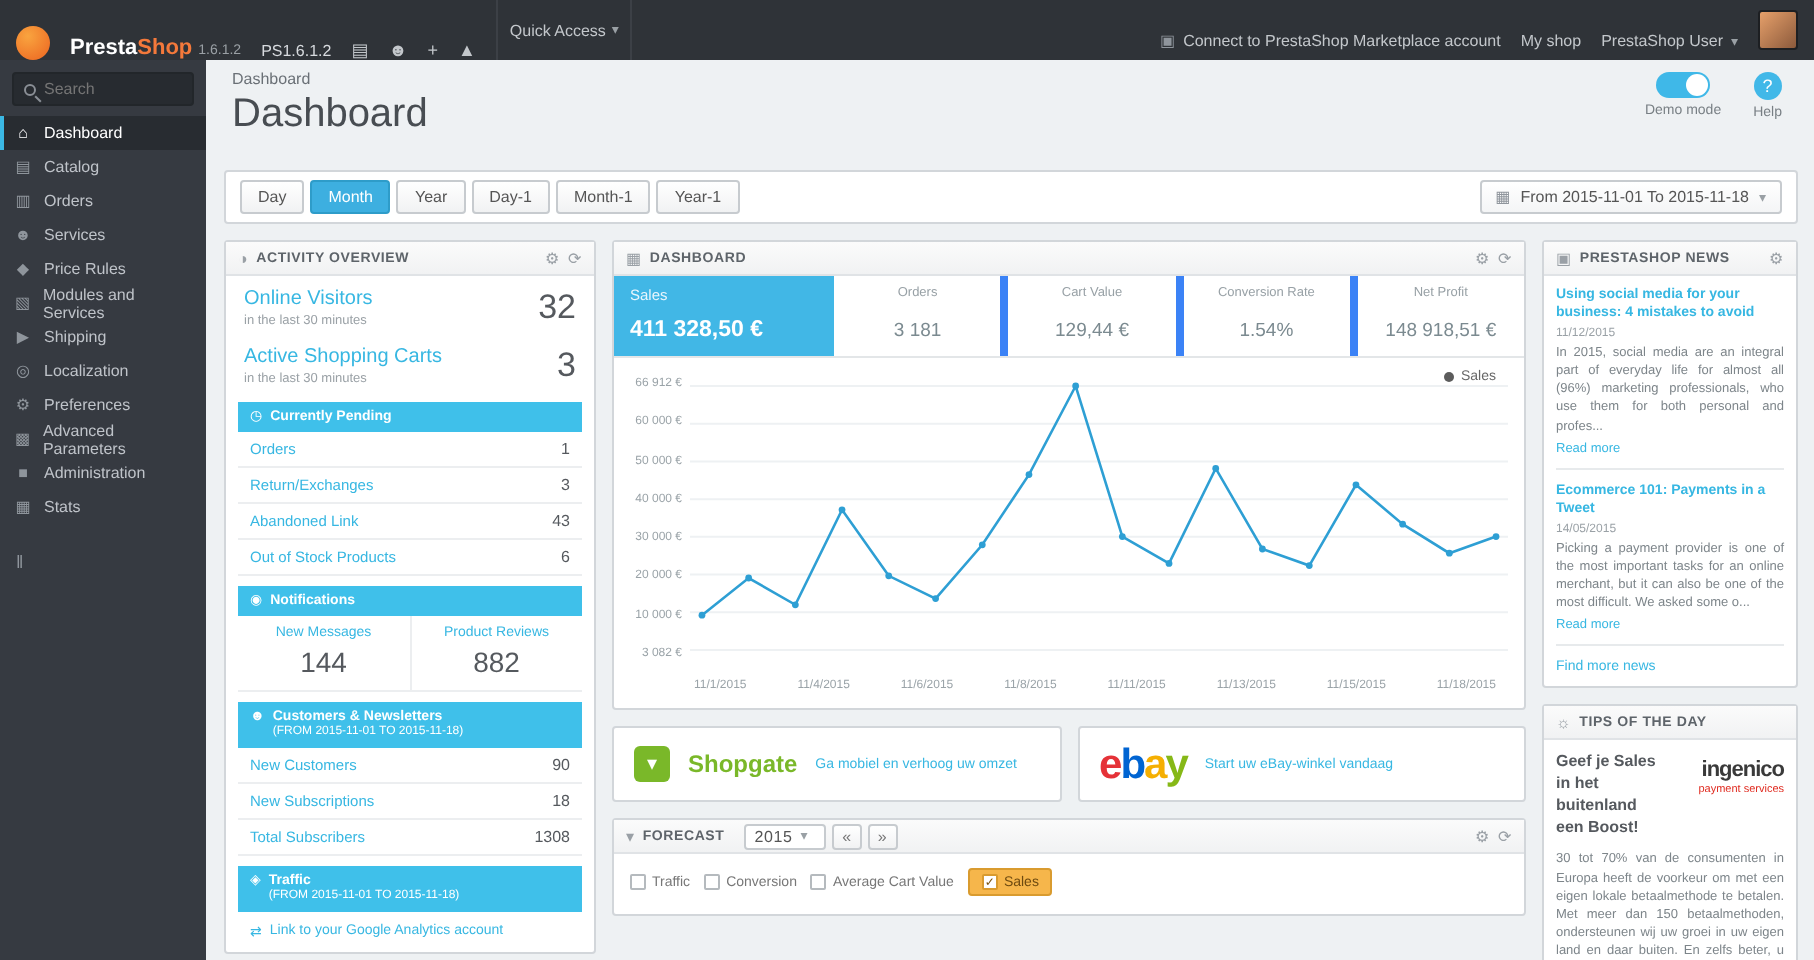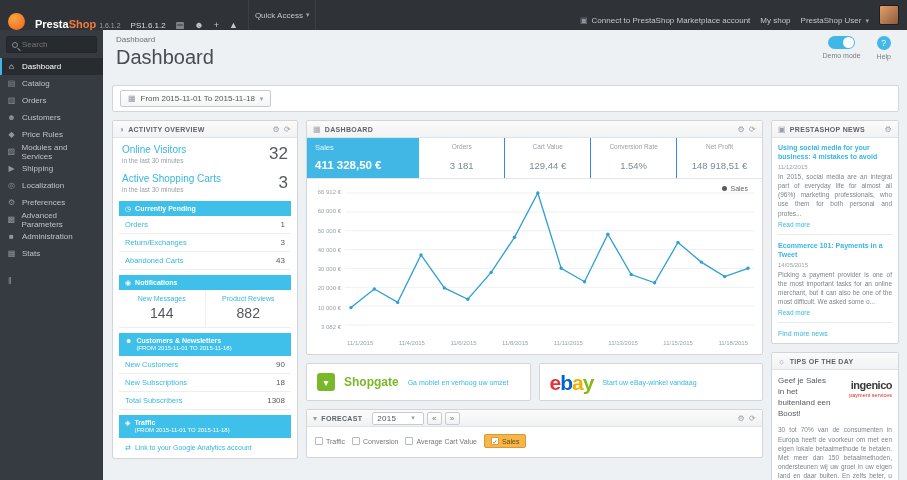--- a/index.html
+++ b/index.html
@@ -77,21 +77,21 @@
   .sect-row .v{color:#55595e;font-size:8px}
   .notif-cols{display:flex;text-align:center;border-bottom:1px solid #eceef0}
   .notif-col{flex:1;padding:5px 2px 6px;border-right:1px solid #eceef0;cursor:pointer}
   .notif-col:last-child{border-right:0}
   .notif-label{color:#37b7e2;font-size:7px}
   .notif-value{font-size:14px;color:#55595e;margin-top:3px}
   .ga-link{font-size:7px;color:#37b7e2;padding:6px 6px;display:flex;gap:4px;align-items:center;cursor:pointer}
 
   
   .kpis{display:flex;border-bottom:1px solid #e3e6e8}
-  .kpi{flex:1;padding:5px 3px;text-align:center;border-right:1px solid #3b82f6;min-height:40px;cursor:pointer}
+  .kpi{flex:1;padding:5px 3px;text-align:center;border-right:4px solid #3b82f6;min-height:40px;cursor:pointer}
   .kpi:last-child{border-right:0}
   .kpi .kl{font-size:6.5px;color:#98a1a6}
   .kpi .kv{font-size:9.5px;color:#7b8a90;margin-top:10px}
   .kpi.active{flex:1.22;background:#41b7e6;text-align:left;padding:5px 8px;border-right:0}
   .kpi.active .kl{color:#e8f6fd;font-size:7.5px}
   .kpi.active .kv{color:#fff;font-size:11.5px;font-weight:bold;margin-top:7px}
   .chart-area{position:relative;padding:8px 8px 2px 2px}
   .legend{position:absolute;top:6px;right:14px;font-size:7px;color:#666;display:flex;align-items:center;gap:3px}
   .legend .dot{width:5px;height:5px;border-radius:50%;background:#5c5c5c}
   .chart-flex{display:flex}
@@ -104,39 +104,39 @@
   .promos{display:flex;gap:8px;margin:8px 0}
   .promo{flex:1;background:#fff;border:1px solid #d2d6da;height:38px;display:flex;align-items:center;gap:9px;padding:0 10px;border-radius:2px;cursor:pointer}
   .sg-ico{width:18px;height:18px;border-radius:3px;background:#7ab829;color:#fff;font-size:10px;display:flex;align-items:center;justify-content:center;flex:none}
   .sg-name{font-size:12px;font-weight:bold;color:#7ab829}
   .promo-link{font-size:7px;color:#37b7e2}
   .ebay{font-size:21px;font-weight:bold;letter-spacing:-1px;line-height:1}
   .e-r{color:#e53238}.e-b{color:#0064d2}.e-y{color:#f5af02}.e-g{color:#86b817}
 
   
   .fc-head-extra{display:flex;align-items:center;gap:3px;margin-left:6px;font-weight:normal}
-  .year-select{font-size:8px;border:1px solid #c7cbcf;background:#fff;padding:1px 8px 1px 4px;color:#555;border-radius:2px;cursor:pointer;display:flex;align-items:flex-start;gap:15px}
+  .year-select{font-size:8px;border:1px solid #c7cbcf;background:#fff;padding:1px 8px 1px 4px;color:#555;border-radius:2px;cursor:pointer;display:flex;align-items:flex-start;gap:4px}
   .arrow-btn{font-size:8px;color:#777;border:1px solid #c7cbcf;background:linear-gradient(#fff,#f1f2f3);padding:1px 4px;border-radius:2px;cursor:pointer}
   .fc-legend{display:flex;gap:7px;align-items:center;padding:7px 8px 9px;font-size:7px;color:#777}
   .fc-item{display:flex;gap:3px;align-items:center;cursor:pointer}
   .cb{width:8px;height:8px;border:1px solid #b5babe;background:#fff;display:inline-flex;align-items:center;justify-content:center;font-size:6px;color:#7a5313;border-radius:1px}
   .fc-item.sales{background:#f6b64b;border:1px solid #d99b2f;color:#6d4a10;padding:2px 6px;border-radius:2px}
   .fc-item.sales .cb{border-color:#d99b2f}
 
   
   .news-body{padding:5px 6px 6px}
   .news-title{color:#37b7e2;font-size:7px;font-weight:bold;line-height:1.3;cursor:pointer}
   .news-date{font-size:6px;color:#9aa1a6;margin:3px 0 2px}
   .news-text{font-size:6.5px;color:#7d858a;line-height:1.4;text-align:justify}
   .read-more{color:#37b7e2;font-size:6.5px;margin-top:3px;cursor:pointer}
   .news-divider{border-top:1px solid #e7eaec;margin:6px 0}
   .find-more{color:#37b7e2;font-size:7px;cursor:pointer;padding-top:1px}
   .tips-body{padding:6px 6px 8px}
   .tips-top{display:flex;gap:5px;align-items:flex-start}
-  .tips-headline{font-size:8px;font-weight:normal;color:#55595e;width:54px;line-height:1.35;flex:none}
+  .tips-headline{font-size:8px;font-weight:bold;color:#55595e;width:54px;line-height:1.35;flex:none}
   .ingenico{flex:1;text-align:right;padding-top:4px}
   .ing-name{font-size:11px;font-weight:bold;color:#3a3a3a;letter-spacing:-.5px;line-height:1}
   .ing-sub{font-size:5.5px;color:#e02b20;margin-top:1px}
   .tips-text{font-size:6.5px;color:#7d858a;line-height:1.4;margin-top:6px;text-align:justify}
 </style>
 </head>
 <body>
 
 <div class="app">
 
@@ -189,21 +189,21 @@
       <div class="nav-item">
         <span class="ico">▤</span>
         <span>Catalog</span>
       </div>
       <div class="nav-item">
         <span class="ico">▥</span>
         <span>Orders</span>
       </div>
       <div class="nav-item">
         <span class="ico">☻</span>
-        <span>Customers</span>
+        <span>Services</span>
       </div>
       <div class="nav-item">
         <span class="ico">◆</span>
         <span>Price Rules</span>
       </div>
       <div class="nav-item">
         <span class="ico">▧</span>
         <span>Modules and Services</span>
       </div>
       <div class="nav-item">
@@ -247,20 +247,28 @@
         <div>
           <div class="help-circle">
               <span>?</span>
             </div>
           <div class="head-label">Help</div>
         </div>
       </div>
     </div>
 
     <div class="filter-bar">
+      <div class="range-btns">
+        <button class="rbtn">Day</button>
+        <button class="rbtn active">Month</button>
+        <button class="rbtn">Year</button>
+        <button class="rbtn">Day-1</button>
+        <button class="rbtn">Month-1</button>
+        <button class="rbtn">Year-1</button>
+      </div>
       <div class="daterange">
         <span class="cal">▦</span>
         <span>From 2015-11-01 To 2015-11-18</span>
         <span class="caret">▾</span>
       </div>
     </div>
 
     <div class="cols">
 
       <div class="col-activity">
@@ -294,22 +302,26 @@
             </div>
             <div class="sect-row">
               <span class="l">Orders</span>
               <span class="v">1</span>
             </div>
             <div class="sect-row">
               <span class="l">Return/Exchanges</span>
               <span class="v">3</span>
             </div>
             <div class="sect-row">
-              <span class="l">Abandoned Carts</span>
+              <span class="l">Abandoned Link</span>
               <span class="v">43</span>
+            </div>
+            <div class="sect-row">
+              <span class="l">Out of Stock Products</span>
+              <span class="v">6</span>
             </div>
           </div>
 
           <div class="sect">
             <div class="sect-head">
               <span class="shico">◉</span>
               <span>Notifications</span>
             </div>
             <div class="notif-cols">
               <div class="notif-col">

